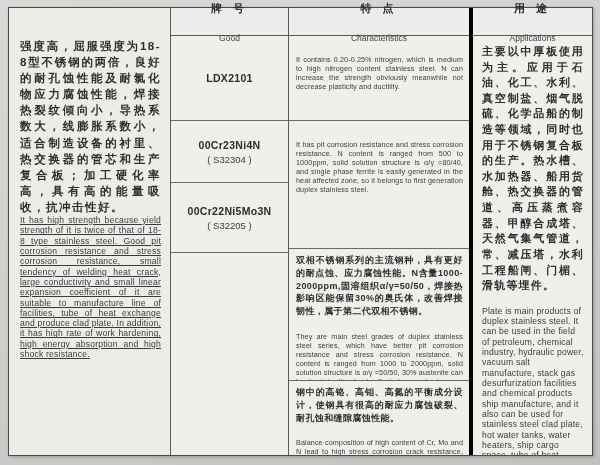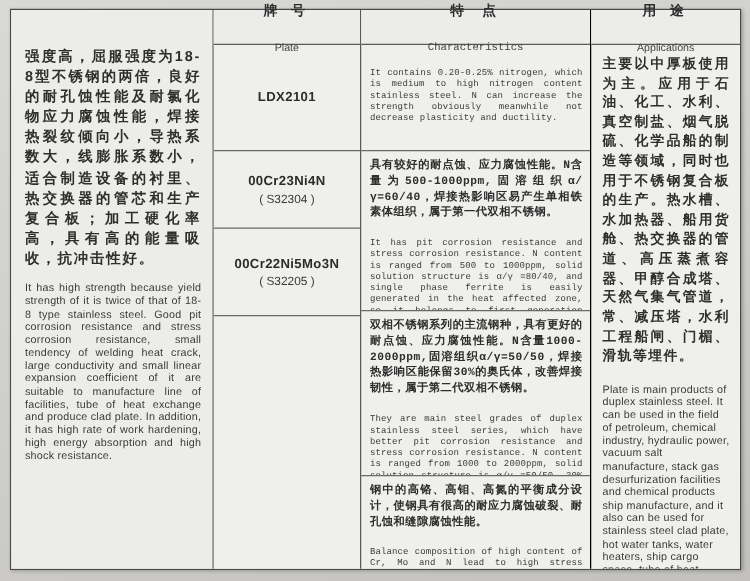--- a/index.html
+++ b/index.html
@@ -21,28 +21,28 @@
   .left-panel {
     width:162px; border-right:1px solid #5a5a58;
     padding:30px 9px 6px 11px;
     overflow:hidden; background:#ecece9;
   }
   .left-cn {
     font-size:11.5px; line-height:1.4; letter-spacing:1.5px;
     text-align:justify; color:#2e2e2e; font-weight:bold;
   }
   .left-en {
-    margin-top:10px; font-size:8.6px; line-height:1.2;
-    text-align:justify; color:#3a3a3a; letter-spacing:.2px;
+    font-size:8.6px; line-height:1.2;
+    text-align:justify; color:#3a3a3a; letter-spacing:.2px;text-decoration:underline;
   }
   
   .table { flex:1; display:flex; background:#efefec; }
   .col { display:flex; flex-direction:column; }
   .col-grade { width:118px; border-right:1px solid #5a5a58; }
-  .col-char  { width:184px; border-right:1px solid #000000;font-family:Liberation Mono, monospace; }
+  .col-char  { width:184px; border-right:4px solid #000000; }
   .col-app   { flex:1; }
   .th {
     height:28px; border-bottom:1px solid #5a5a58;
     display:flex; flex-direction:column; align-items:center; justify-content:center;
     background:#ececea; flex:0 0 auto;gap:16px;
   }
   .th-cn { font-size:11px; letter-spacing:4px; color:#2e2e2e; font-weight:bold; }
   .th-en { font-size:8.5px; color:#444; margin-top:1px; }
   .cell {
     border-bottom:1px solid #6a6a68; overflow:hidden; flex:0 0 auto;
@@ -86,21 +86,21 @@
   <div class="left-panel">
     <p class="left-cn">强度高，屈服强度为18-8型不锈钢的两倍，良好的耐孔蚀性能及耐氯化物应力腐蚀性能，焊接热裂纹倾向小，导热系数大，线膨胀系数小，适合制造设备的衬里、热交换器的管芯和生产复合板；加工硬化率高，具有高的能量吸收，抗冲击性好。</p>
     <p class="left-en">It has high strength because yield strength of it is twice of that of 18-8 type stainless steel. Good pit corrosion resistance and stress corrosion resistance, small tendency of welding heat crack, large conductivity and small linear expansion coefficient of it are suitable to manufacture line of facilities, tube of heat exchange and produce clad plate. In addition, it has high rate of work hardening, high energy absorption and high shock resistance.</p>
   </div>
 
   <div class="table">
 
     <div class="col col-grade">
       <div class="th">
         <span class="th-cn">牌 号</span>
-        <span class="th-en">Plate</span>
+        <span class="th-en">Good</span>
       </div>
       <div class="cell grade-cell h-r1">
         <span class="grade-name">LDX2101</span>
       </div>
       <div class="cell grade-cell h-r3">
         <span class="grade-name">00Cr23Ni4N</span>
         <span class="grade-uns">( S32304 )</span>
       </div>
       <div class="cell grade-cell h-r4">
         <span class="grade-name">00Cr22Ni5Mo3N</span>
@@ -110,21 +110,20 @@
 
     <div class="col col-char">
       <div class="th">
         <span class="th-cn">特 点</span>
         <span class="th-en">Characteristics</span>
       </div>
       <div class="cell char-cell h-r1">
         <p class="char-en">It contains 0.20-0.25% nitrogen, which is medium to high nitrogen content stainless steel. N can increase the strength obviously meanwhile not decrease plasticity and ductility.</p>
       </div>
       <div class="cell char-cell h-r2">
-        <p class="char-cn">具有较好的耐点蚀、应力腐蚀性能。N含量为500-1000ppm,固溶组织α/γ=60/40，焊接热影响区易产生单相铁素体组织，属于第一代双相不锈钢。</p>
         <p class="char-en">It has pit corrosion resistance and stress corrosion resistance. N content is ranged from 500 to 1000ppm, solid solution structure is α/γ =80/40, and single phase ferrite is easily generated in the heat affected zone, so it belongs to first generation duplex stainless steel.</p>
       </div>
       <div class="cell char-cell h-c3">
         <p class="char-cn">双相不锈钢系列的主流钢种，具有更好的耐点蚀、应力腐蚀性能。N含量1000-2000ppm,固溶组织α/γ=50/50，焊接热影响区能保留30%的奥氏体，改善焊接韧性，属于第二代双相不锈钢。</p>
         <p class="char-en">They are main steel grades of duplex stainless steel series, which have better pit corrosion resistance and stress corrosion resistance. N content is ranged from 1000 to 2000ppm, solid solution structure is α/γ =50/50, 30% austenite can be kept in the heat affected zone to improve welding plasticity so they belong to second generation duplex stainless steel.</p>
       </div>
       <div class="cell char-cell last">
         <p class="char-cn">钢中的高铬、高钼、高氮的平衡成分设计，使钢具有很高的耐应力腐蚀破裂、耐孔蚀和缝隙腐蚀性能。</p>
         <p class="char-en">Balance composition of high content of Cr, Mo and N lead to high stress corrosion crack resistance, pit corrosion resistance and crevice corrosion resistance.</p>
       </div>

